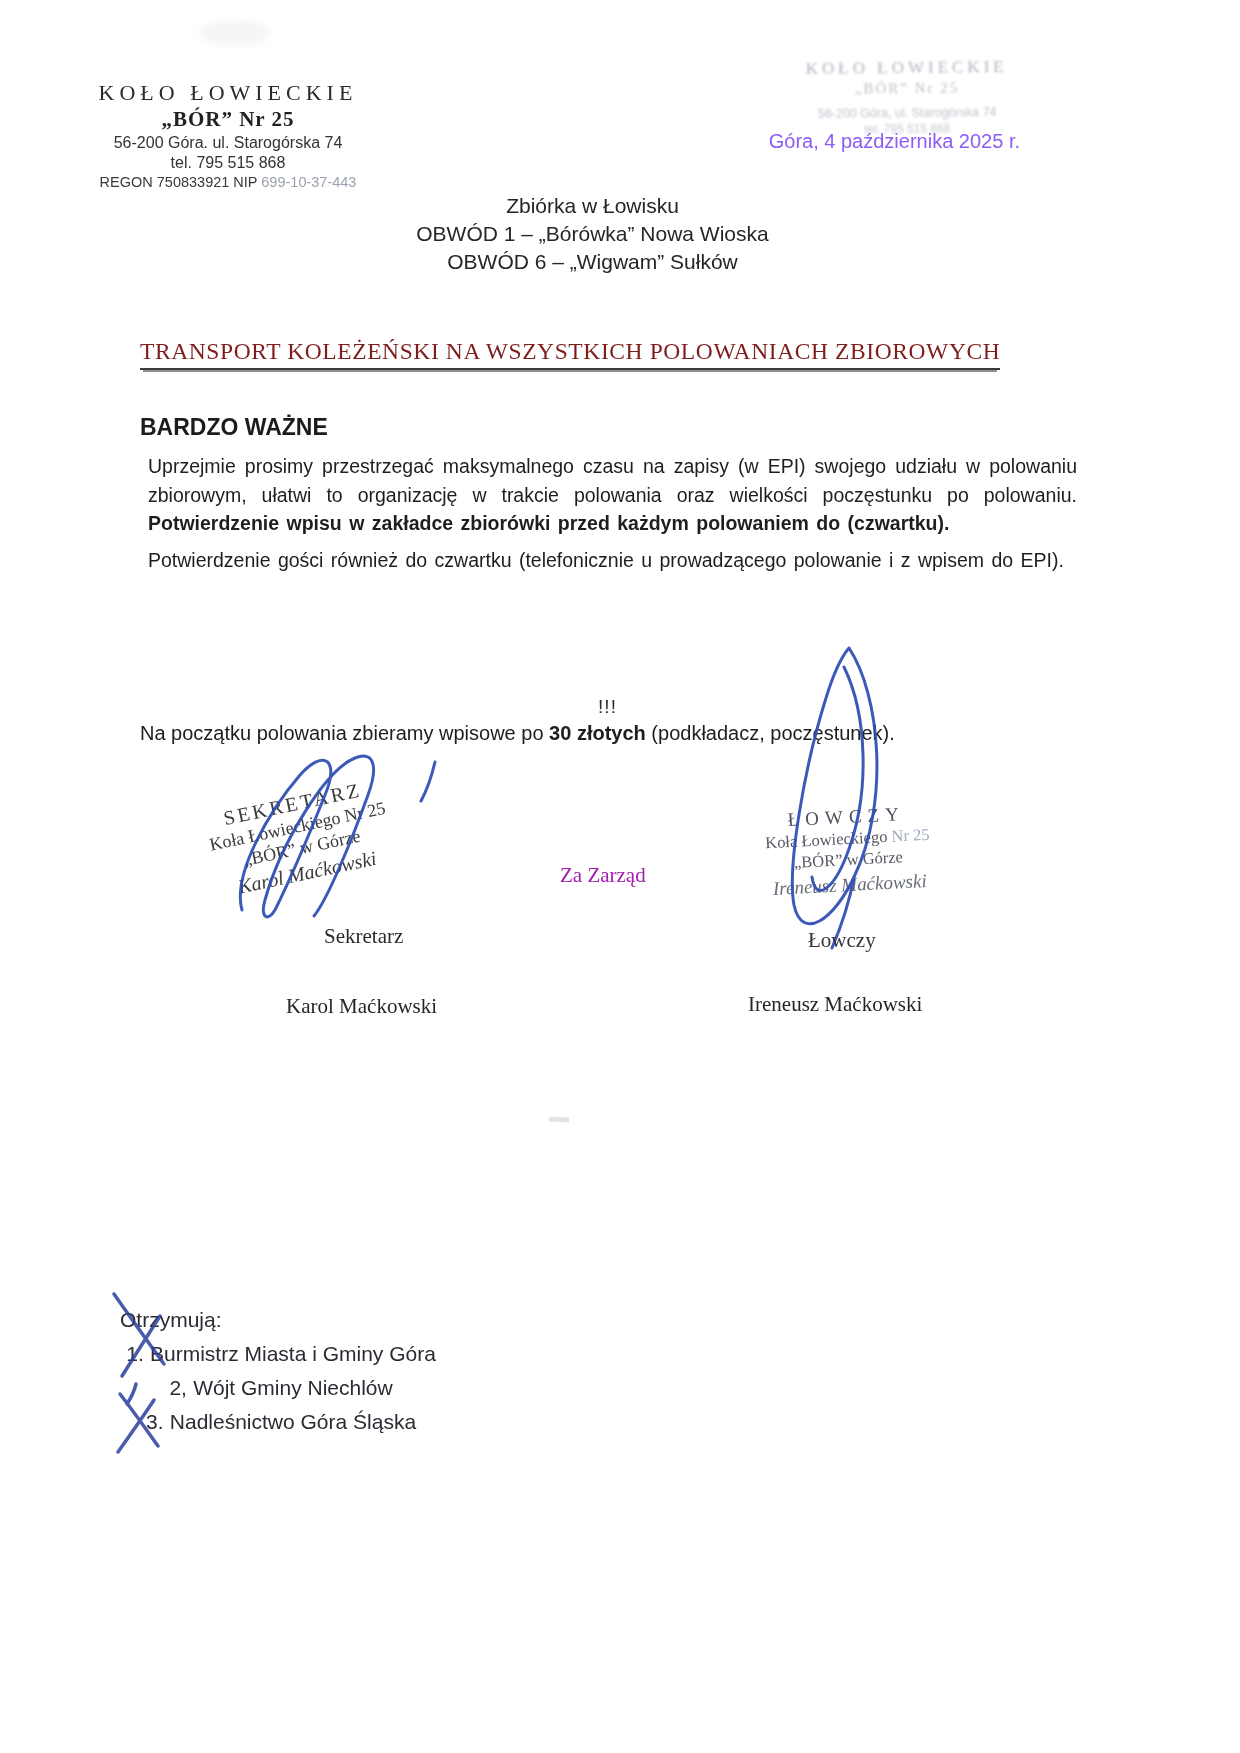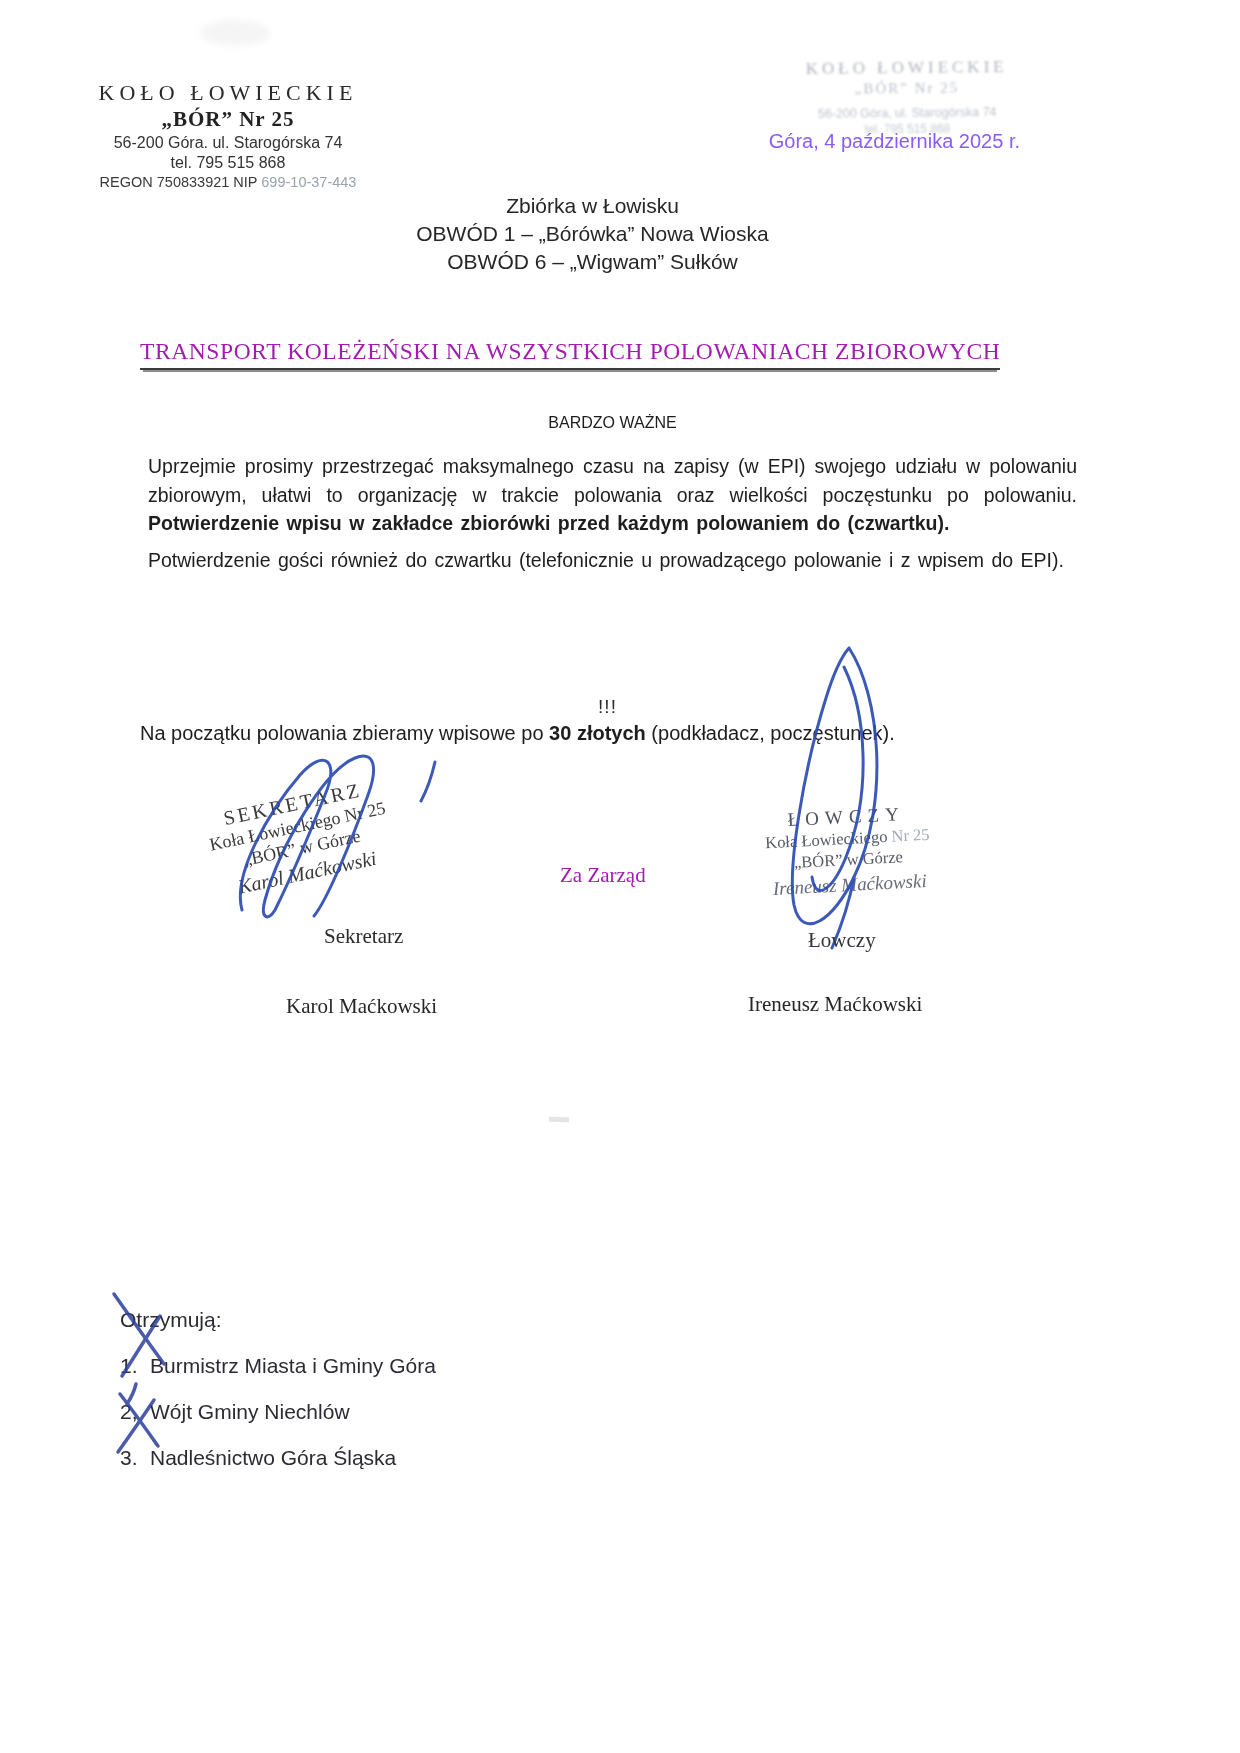--- a/index.html
+++ b/index.html
@@ -22,24 +22,24 @@
   .gs-l2{font-family:"Liberation Serif",serif;font-size:15px;letter-spacing:2px;margin-top:2px;opacity:.85;}
   .gs-l3{font-size:12.5px;margin-top:9px;opacity:.8;}
   .gs-l4{font-size:12px;margin-top:2px;opacity:.7;}
   
   .date-line{left:700px;top:130px;width:320px;text-align:right;font-size:20px;color:#8b5cf6;}
   
   .meeting{left:0;top:192px;width:1185px;text-align:center;font-size:21px;color:#262626;line-height:28px;}
   
   .title-wrap{left:140px;top:338px;}
   .doc-title{display:inline-block;font-family:"Liberation Serif",serif;font-size:23.5px;
-    letter-spacing:.6px;color:#a21caf;padding-bottom:3px;
+    letter-spacing:.6px;color:#7f1d1d;padding-bottom:3px;
     border-bottom:2px solid #3b3b3b;box-shadow:0 5px 0 -3px #8f8f8f;text-align:right;}
   
-  .important-heading{left:140px;top:414px;width:945px;text-align:center;font-size:16px;font-weight:normal;color:#1c1c1c;}
+  .important-heading{left:140px;top:414px;width:945px;text-align:left;font-size:23px;font-weight:bold;color:#1c1c1c;}
   .body-text{left:140px;top:444px;width:945px;font-size:19.5px;line-height:28.6px;
     text-align:justify;color:#1e1e1e;word-spacing:2px;}
   .body-text p{margin:8px;}
   .bold{font-weight:bold;}
   
   .exclaim{left:140px;top:696px;width:935px;text-align:center;font-size:19px;color:#2a2a2a;letter-spacing:1px;}
   .fee-line{left:140px;top:722px;width:960px;font-size:20px;color:#1e1e1e;}
   
   .stamp{font-family:"Liberation Serif",serif;text-align:center;}
   .stamp-left{left:160px;top:792px;width:280px;transform:rotate(-12deg);color:#3a3a3a;}
@@ -52,21 +52,21 @@
   .st-org-r .faded{color:#9aa2b5;}
   .st-name-r{font-size:19px;font-style:italic;margin-top:4px;color:#5a5f6b;}
   
   .za-zarzad{left:560px;top:863px;font-family:"Liberation Serif",serif;font-size:21px;color:#a21caf;}
   .role-left{left:324px;top:924px;font-family:"Liberation Serif",serif;font-size:21px;color:#2a2a2a;}
   .role-right{left:808px;top:928px;font-family:"Liberation Serif",serif;font-size:21px;color:#34343c;}
   .name-left{left:286px;top:994px;font-family:"Liberation Serif",serif;font-size:21px;color:#262626;}
   .name-right{left:748px;top:992px;font-family:"Liberation Serif",serif;font-size:21px;color:#262626;}
   
   .recipients{left:120px;top:1306px;font-family:Liberation Sans, sans-serif;font-size:21px;color:#2b2b33;line-height:28px;}
-  .recipients .row{margin-top:18px;white-space:nowrap;}
+  .recipients .row{margin-top:6px;white-space:nowrap;text-align:center;}
   .recipients .num{display:inline-block;width:30px;}
   
   svg.ink{position:absolute;pointer-events:none;}
   .smudge{position:absolute;background:#e9e9e9;border-radius:50%;filter:blur(3px);}
   .dash{left:549px;top:1117px;width:20px;height:5px;background:#d6d6d6;opacity:.65;transform:rotate(2deg);filter:blur(.5px);}
 </style>
 </head>
 <body>
 
 <div class="abs smudge" style="left:200px;top:20px;width:70px;height:26px;opacity:.45;"></div>

